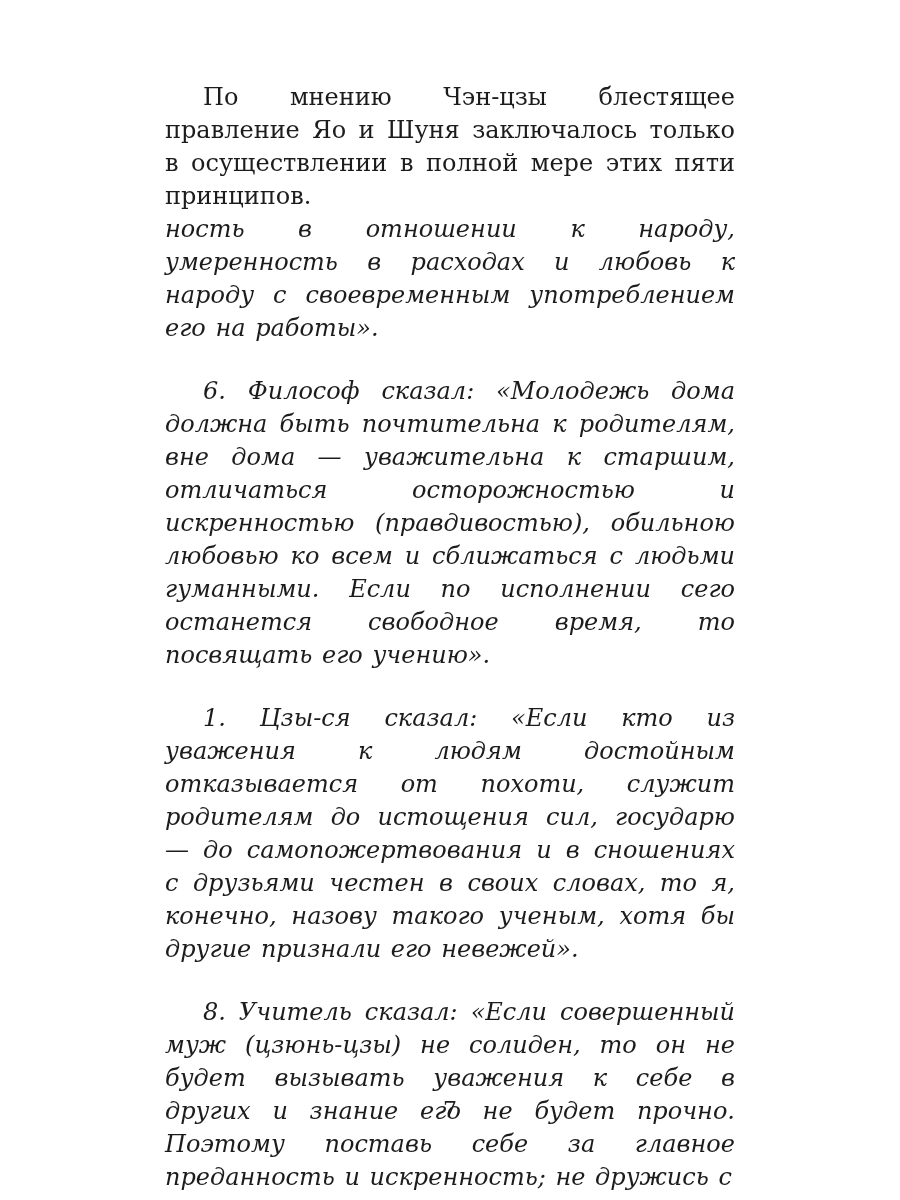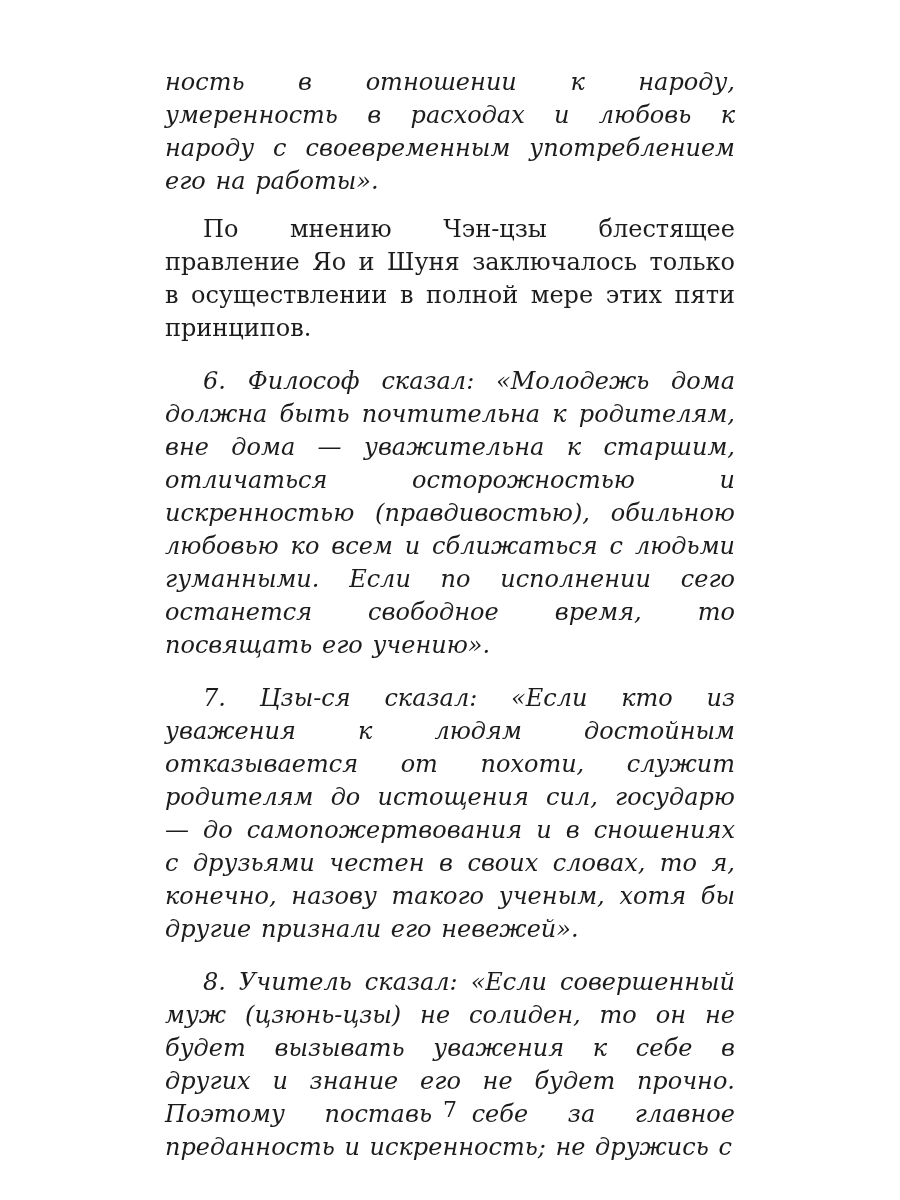--- a/index.html
+++ b/index.html
@@ -37,46 +37,46 @@
   p.para.italic {
     font-style: italic;
   }
   p.para.indent {
     text-indent: 38px;
   }
   p.para.gap-commentary {
     margin-top: 15px;
   }
   p.para.gap-quote {
-    margin-top: 20px;
+    margin-top: 30px;
   }
   .page-number {
     position: absolute;
     left: 0;
     right: 0;
     bottom: 78px;
     text-align: center;
     font-size: 22px;
     font-style: normal;
     color: #1c1c1c;
   }
 </style>
 </head>
 <body>
 
 <div class="page">
   <div class="text-block">
 
+    <p class="para indent gap-commentary">По мнению Чэн-цзы блестящее правление Яо и Шуня заключалось только в осуществлении в полной мере этих пяти принципов.</p>
+
     <p class="para italic">ность в отношении к народу, умеренность в расходах и любовь к народу с своевременным употреблением его на работы».</p>
-
-    <p class="para indent gap-commentary">По мнению Чэн-цзы блестящее правление Яо и Шуня заключалось только в осуществлении в полной мере этих пяти принципов.</p>
 
     <p class="para italic indent gap-quote">6. Философ сказал: «Молодежь дома должна быть почтительна к родителям, вне дома — уважительна к старшим, отличаться осторожностью и искренностью (правдивостью), обильною любовью ко всем и сближаться с людьми гуманными. Если по исполнении сего останется свободное время, то посвящать его учению».</p>
 
-    <p class="para italic indent gap-quote">7. Цзы-ся сказал: «Если кто из уважения к людям достойным отказывается от похоти, служит родителям до истощения сил, государю — до самопожертвования и в сношениях с друзьями честен в своих словах, то я, конечно, назову такого ученым, хотя бы другие признали его невежей».</p>
+    <p class="para italic indent gap-quote">1. Цзы-ся сказал: «Если кто из уважения к людям достойным отказывается от похоти, служит родителям до истощения сил, государю — до самопожертвования и в сношениях с друзьями честен в своих словах, то я, конечно, назову такого ученым, хотя бы другие признали его невежей».</p>
 
 
     <p class="para italic indent gap-quote">8. Учитель сказал: «Если совершенный муж (цзюнь-цзы) не солиден, то он не будет вызывать уважения к себе в других и знание его не будет прочно. Поэтому поставь себе за главное преданность и искренность; не дружись с</p>
 
   </div>
 
   <div class="page-number">7</div>
 </div>
 
 </body></html>

